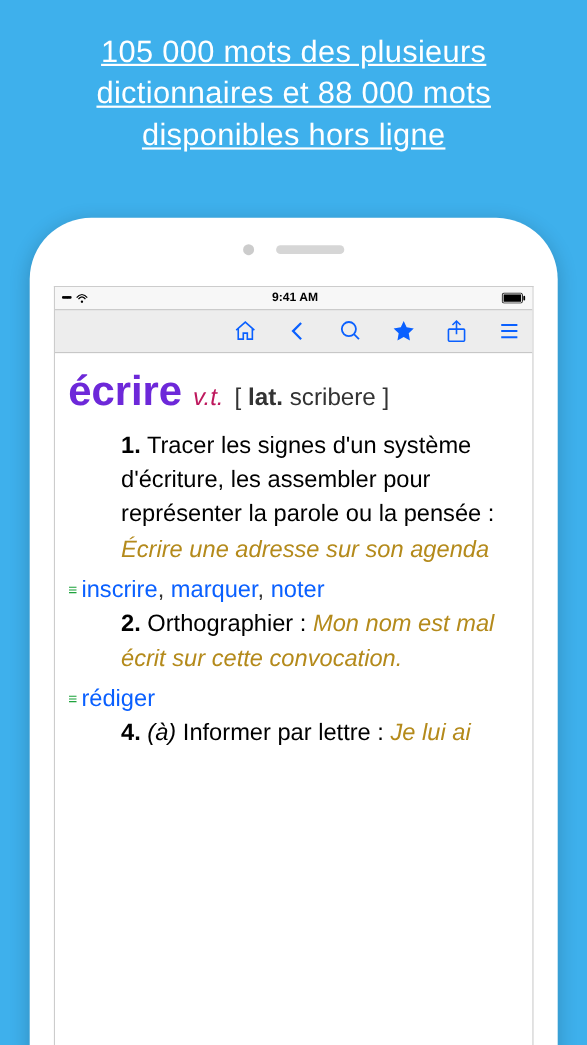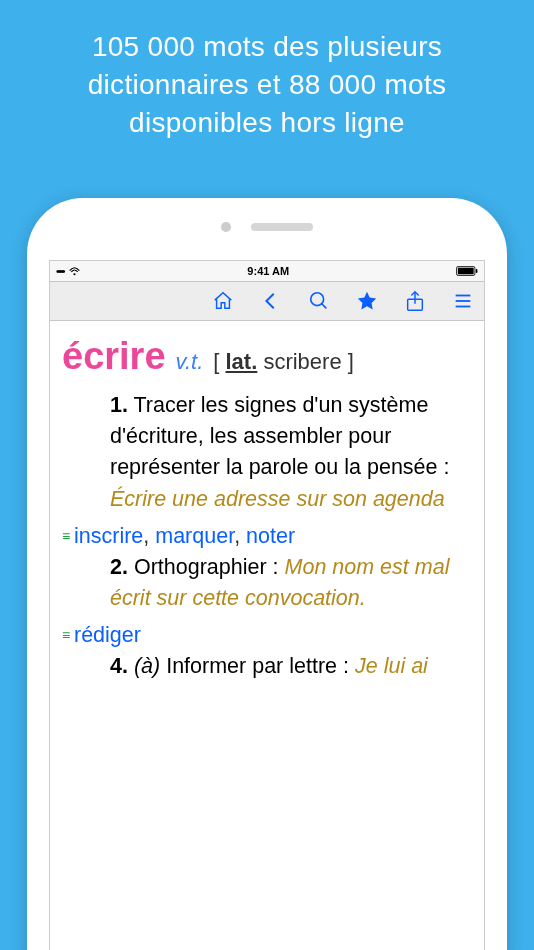--- a/index.html
+++ b/index.html
@@ -12,20 +12,21 @@
       position: relative;
     }
     .promo-text {
       text-align: center;
       color: #fff;
       font-size: 28px;
       font-weight: 300;
       line-height: 1.35;
       padding: 28px 30px 20px;
       letter-spacing: 0.3px;
+      text-decoration: underline;
     }
     .phone-frame {
       position: absolute;
       left: 50%;
       transform: translateX(-50%);
       top: 198px;
       width: 480px;
       background: #fff;
       border-radius: 56px 56px 0 0;
       box-shadow: 0 4px 18px rgba(0,0,0,.2);
@@ -95,32 +96,32 @@
     .entry-head {
       display: flex;
       align-items: baseline;
       gap: 10px;
       flex-wrap: wrap;
       margin-bottom: 6px;
     }
     .headword {
       font-size: 38px;
       font-weight: 700;
-      color: #ec4899;
+      color: #6d28d9;
     }
     .pos {
       font-style: italic;
       font-size: 22px;
-      color: #3b82f6;
+      color: #be185d;
     }
     .etym {
       font-size: 22px;
       color: #333;
     }
-    .etym .lat { font-weight: 700; text-decoration: underline; }
+    .etym .lat { font-weight: 700; }
 
     .sense { margin-bottom: 6px; margin-left: 48px; }
     .def-num { font-weight: 700; }
     .example { color: #b48a1b; font-style: italic; }
     .synline { color: #0a60ff; }
     .syn-marker {
       display: inline-block;
       width: 10px;
       line-height: 1;
       color: #1fa33e;

